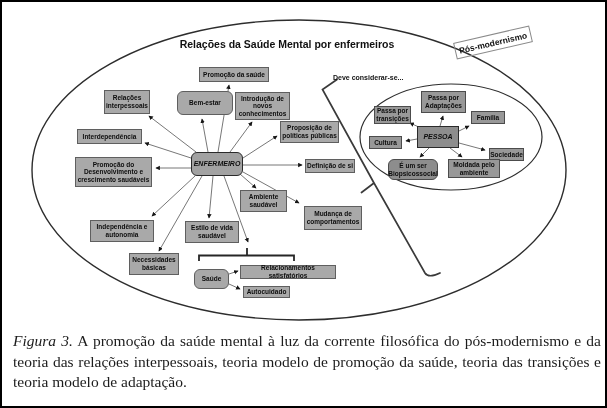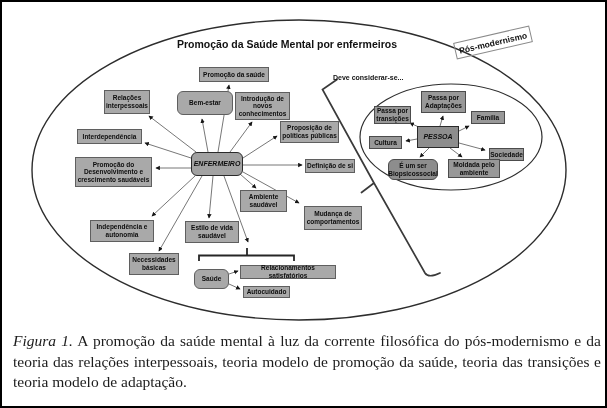--- a/index.html
+++ b/index.html
@@ -77,21 +77,21 @@
           <line x1="415" y1="137" x2="404" y2="139" marker-end="url(#ah)"></line>
           <line x1="457" y1="129" x2="467" y2="124" marker-end="url(#ah)"></line>
           <line x1="457" y1="141" x2="483" y2="148" marker-end="url(#ah)"></line>
           <line x1="427" y1="146" x2="418" y2="155" marker-end="url(#ah)"></line>
           <line x1="448" y1="146" x2="460" y2="155" marker-end="url(#ah)"></line>
           <line x1="227" y1="272" x2="236" y2="269" marker-end="url(#ah)"></line>
           <line x1="227" y1="282" x2="238" y2="287" marker-end="url(#ah)"></line>
         </g>
     </svg>
 
-    <div class="title">Promoção da Saúde Mental por enfermeiros</div>
+    <div class="title">Relações da Saúde Mental por enfermeiros</div>
     <div class="consider">Deve considerar-se...</div>
     <div class="posmod">Pós-modernismo</div>
 
     <div id="nodes">
         <div class="box round center-node" style="left: 189px; top: 150px; width: 52px; height: 24px;">ENFERMEIRO</div>
         <div class="box " style="left: 197px; top: 65px; width: 70px; height: 15px;">Promoção da saúde</div>
         <div class="box round" style="left: 175px; top: 89px; width: 56px; height: 24px;">Bem-estar</div>
         <div class="box " style="left: 102px; top: 88px; width: 46px; height: 24px;">Relações interpessoais</div>
         <div class="box " style="left: 75px; top: 127px; width: 65px; height: 15px;">Interdependência</div>
         <div class="box " style="left: 73px; top: 155px; width: 77px; height: 30px;">Promoção do Desenvolvimento e crescimento saudáveis</div>
@@ -110,14 +110,14 @@
         <div class="box g2" style="left: 372px; top: 104px; width: 37px; height: 18px;">Passa por transições</div>
         <div class="box g2" style="left: 419px; top: 89px; width: 45px; height: 22px;">Passa por Adaptações</div>
         <div class="box g2" style="left: 469px; top: 109px; width: 34px; height: 13px;">Família</div>
         <div class="box g2" style="left: 367px; top: 134px; width: 33px; height: 13px;">Cultura</div>
         <div class="box g2" style="left: 487px; top: 146px; width: 35px; height: 13px;">Sociedade</div>
         <div class="box round g2 person" style="left: 386px; top: 157px; width: 50px; height: 21px;">É um ser Biopsicossocial</div>
         <div class="box g2" style="left: 446px; top: 157px; width: 52px; height: 19px;">Moldada pelo ambiente</div>
       </div>
   </div>
 
-  <p class="caption"><em>Figura 1.</em> <span>A promoção da saúde mental à luz da corrente filosófica do pós-modernismo e da teoria das relações interpessoais, teoria modelo de promoção da saúde, teoria das transições e teoria modelo de adaptação.</span></p>
+  <p class="caption"><em>Figura 3.</em> <span>A promoção da saúde mental à luz da corrente filosófica do pós-modernismo e da teoria das relações interpessoais, teoria modelo de promoção da saúde, teoria das transições e teoria modelo de adaptação.</span></p>
 </div>
 
 </body></html>

